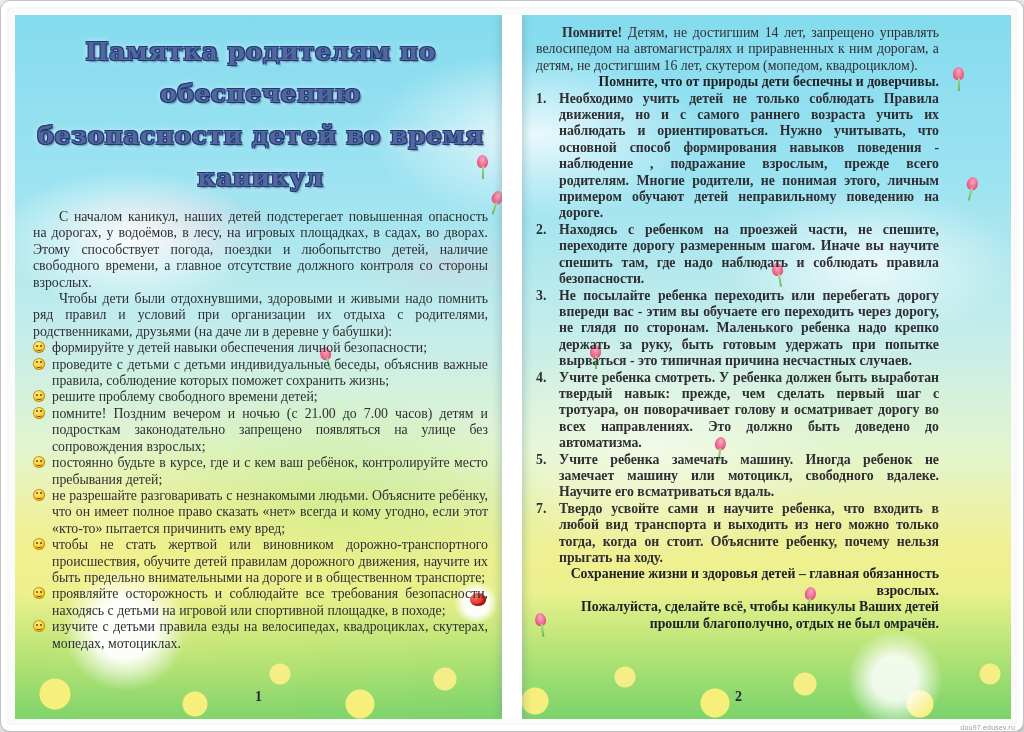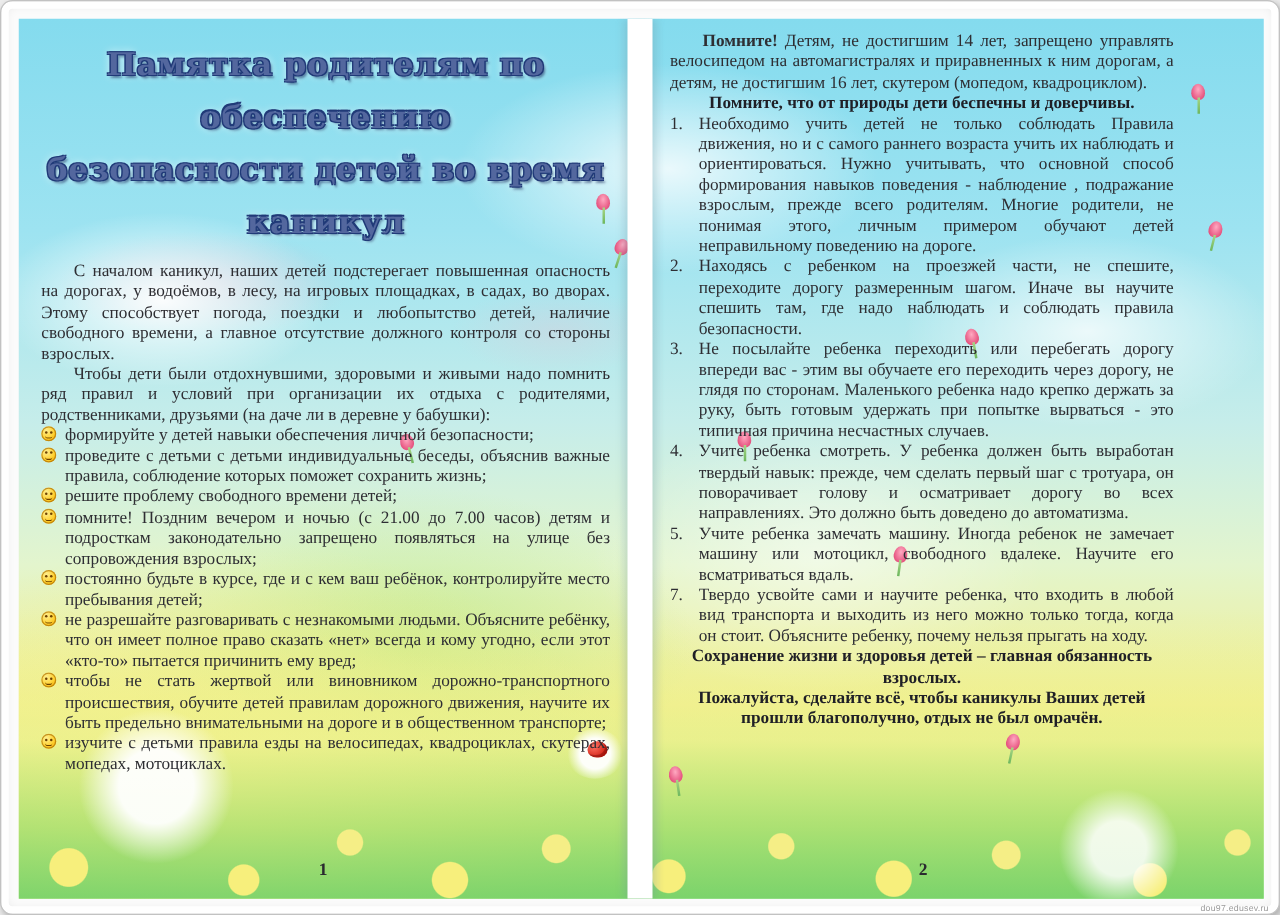--- a/index.html
+++ b/index.html
@@ -73,24 +73,24 @@
     margin:8px 0 10px 0;text-align:center;
     font-family:"DejaVu Serif","Liberation Serif",serif;
     font-weight:bold;font-size:25px;line-height:42px;letter-spacing:.5px;
     color:#53679e;
     text-shadow:
       -1px -1px 0 #203a78, 1px -1px 0 #203a78, -1px 1px 0 #203a78, 1px 1px 0 #203a78,
       2px 2px 2px rgba(25,45,95,.55), 0 0 7px rgba(255,255,255,.85);
   }
   p{margin:0;}
   .indent{text-indent:26px;}
-  .center-bold{text-align:center;font-weight:bold;color:#1f1f26;text-indent:0;}
+  .center-bold{text-align:right;font-weight:bold;color:#1f1f26;text-indent:0;}
   ul.blist, ol.nlist{margin:0;padding:0;list-style:none;}
   ul.blist li{padding-left:19px;}
-  ol.nlist li{padding-left:23px;}
+  ol.nlist li{padding-left:23px;font-weight:bold;}
   .smiley{
     position:relative;display:inline-block;width:12px;height:12px;border-radius:50%;
     margin-left:-19px;margin-right:7px;vertical-align:-1px;
     background:radial-gradient(circle at 35% 30%, #ffef8f, #ffd02e 55%, #f2a402 95%);
     box-shadow:inset 0 0 0 1px rgba(168,106,0,.65);
   }
   .smiley::before{
     content:"";position:absolute;left:3px;top:3.5px;width:2px;height:2px;border-radius:50%;
     background:#6e4200;box-shadow:4px 0 0 #6e4200;
   }
@@ -151,20 +151,21 @@
       <p class="indent">С началом каникул, наших детей подстерегает повышенная опасность на дорогах, у водоёмов, в лесу, на игровых площадках, в садах, во дворах. Этому способствует погода, поездки и любопытство детей, наличие свободного времени, а главное отсутствие должного контроля со стороны взрослых.</p>
       <p class="indent">Чтобы дети были отдохнувшими, здоровыми и живыми надо помнить ряд правил и условий при организации их отдыха с родителями, родственниками, друзьями (на даче ли в деревне у бабушки):</p>
       <ul class="blist">
         <li><span class="smiley"></span><span>формируйте у детей навыки обеспечения личной безопасности;</span></li>
         <li><span class="smiley"></span><span>проведите с детьми с детьми индивидуальные беседы, объяснив важные правила, соблюдение которых поможет сохранить жизнь;</span></li>
         <li><span class="smiley"></span><span>решите проблему свободного времени детей;</span></li>
         <li><span class="smiley"></span><span>помните! Поздним вечером и ночью (с 21.00 до 7.00 часов) детям и подросткам законодательно запрещено появляться на улице без сопровождения взрослых;</span></li>
         <li><span class="smiley"></span><span>постоянно будьте в курсе, где и с кем ваш ребёнок, контролируйте место пребывания детей;</span></li>
         <li><span class="smiley"></span><span>не разрешайте разговаривать с незнакомыми людьми. Объясните ребёнку, что он имеет полное право сказать «нет» всегда и кому угодно, если этот «кто-то» пытается причинить ему вред;</span></li>
         <li><span class="smiley"></span><span>чтобы не стать жертвой или виновником дорожно-транспортного происшествия, обучите детей правилам дорожного движения, научите их быть предельно внимательными на дороге и в общественном транспорте;</span></li>
+        <li><span class="smiley"></span><span>проявляйте осторожность и соблюдайте все требования безопасности, находясь с детьми на игровой или спортивной площадке, в походе;</span></li>
         <li><span class="smiley"></span><span>изучите с детьми правила езды на велосипедах, квадроциклах, скутерах, мопедах, мотоциклах.</span></li>
       </ul>
       <div class="pagenum">1</div>
     </section>
 
     <section class="page page-right">
       <p class="indent"><b>Помните!</b> <span>Детям, не достигшим 14 лет, запрещено управлять велосипедом на автомагистралях и приравненных к ним дорогам, а детям, не достигшим 16 лет, скутером (мопедом, квадроциклом).</span></p>
       <p class="center-bold">Помните, что от природы дети беспечны и доверчивы.</p>
       <ol class="nlist">
         <li><span class="num">1.</span><span>Необходимо учить детей не только соблюдать Правила движения, но и с самого раннего возраста учить их наблюдать и ориентироваться. Нужно учитывать, что основной способ формирования навыков поведения - наблюдение , подражание взрослым, прежде всего родителям. Многие родители, не понимая этого, личным примером обучают детей неправильному поведению на дороге.</span></li>

